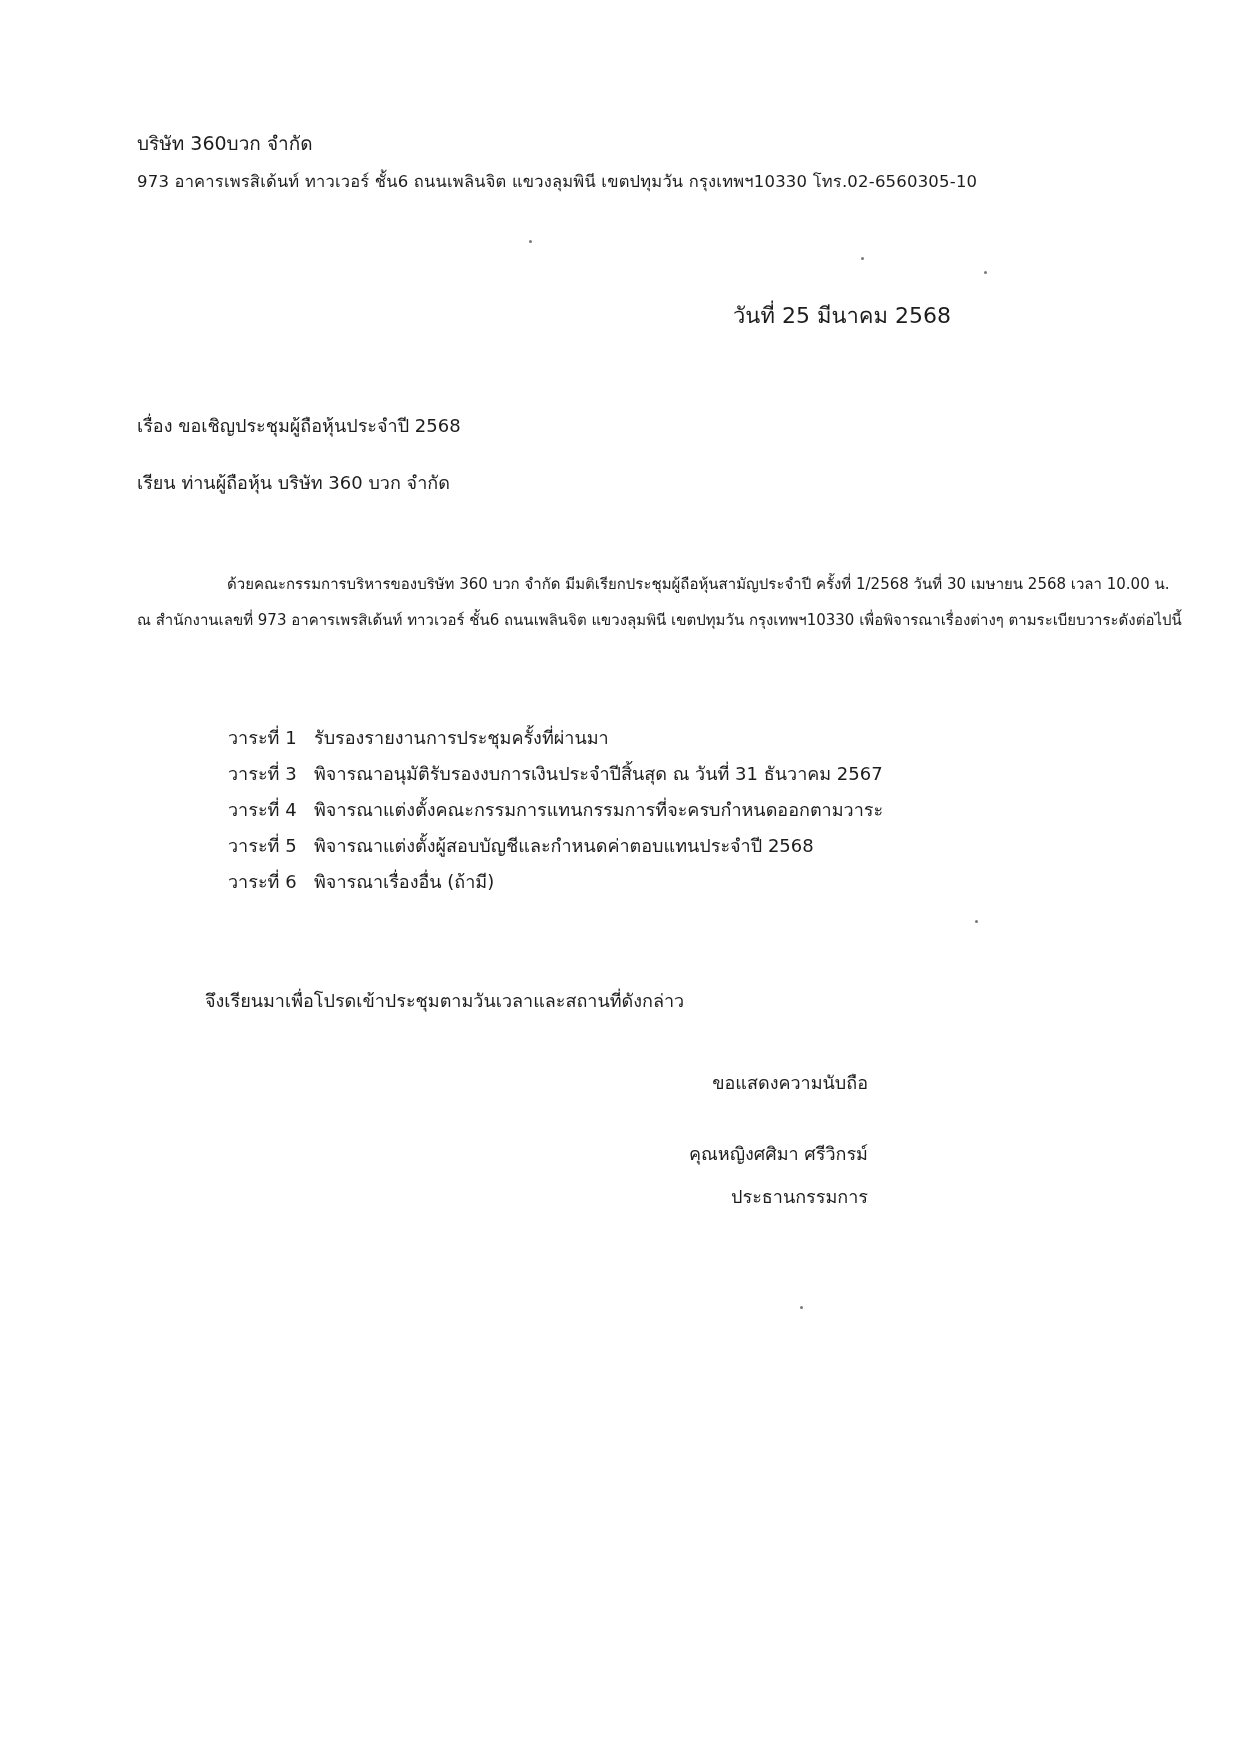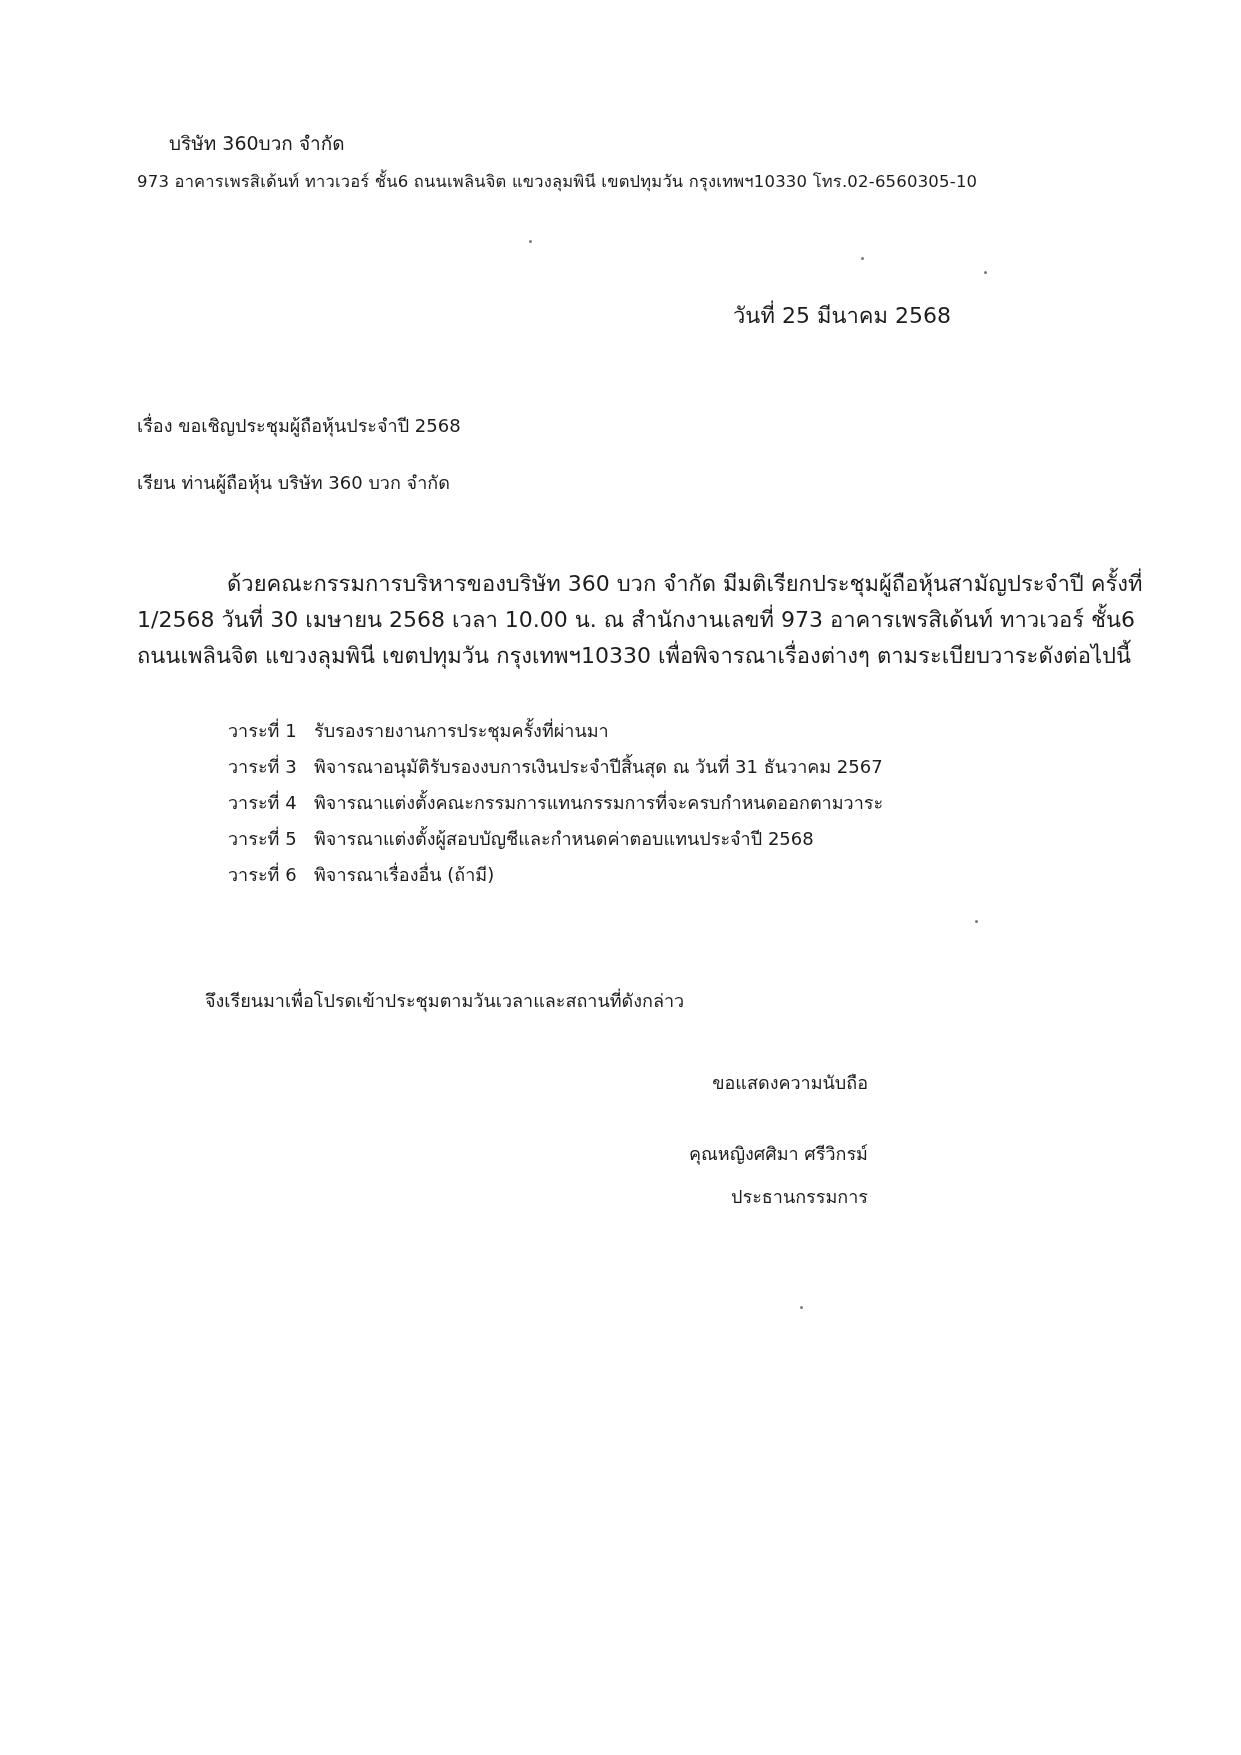--- a/index.html
+++ b/index.html
@@ -14,21 +14,20 @@
     background: #ffffff;
     color: #1c1c1c;
     font-family: "DejaVu Sans", "Liberation Sans", sans-serif;
     overflow: hidden;
   }
   .txt { position: absolute; white-space: nowrap; }
 
   .company-name {
     left: 137px; top: 128px;
     font-size: 19px;
-    margin-left: 32px;
   }
   .company-address {
     left: 137px; top: 168px;
     font-size: 16.5px;
     letter-spacing: 0.2px;
   }
   .date-line {
     left: 733px; top: 298px;
     font-size: 22px;
   }
@@ -37,35 +36,35 @@
     font-size: 18px;
   }
   .salutation-line {
     left: 137px; top: 468px;
     font-size: 18px;
   }
   .body-paragraph {
     position: absolute;
     left: 137px; top: 566px;
     width: 1048px;
-    font-size: 22px;
+    font-size: 15px;
     line-height: 36px;
     text-indent: 90px;
     white-space: normal;
     text-align: left;
   }
   .agenda-list {
     position: absolute;
     left: 228px; top: 716px;
     font-size: 18px;
   }
   .agenda-row {
     display: flex;
     height: 36px;
-    align-items: flex-start;
+    align-items: flex-end;
   }
   .agenda-label {
     width: 86px;
     flex: 0 0 86px;
   }
   .agenda-text { white-space: nowrap; }
 
   .closing-line {
     left: 205px; top: 986px;
     font-size: 18px;

